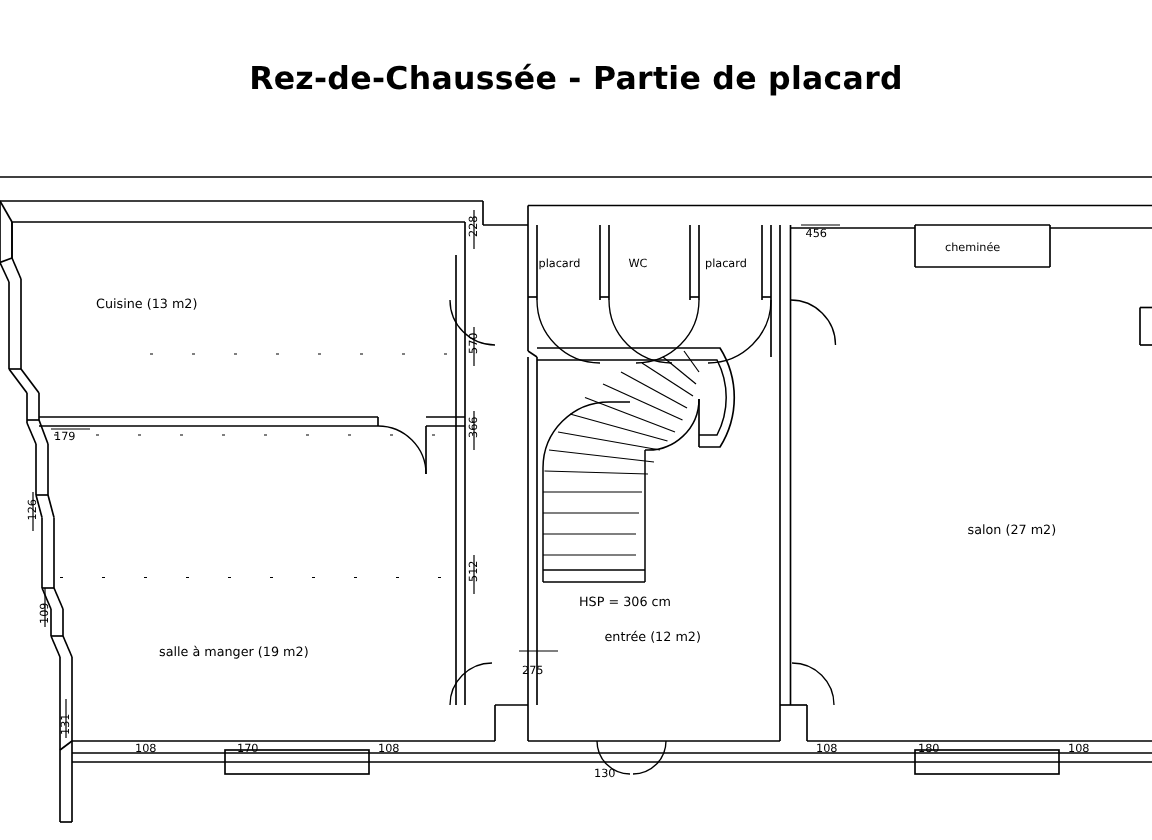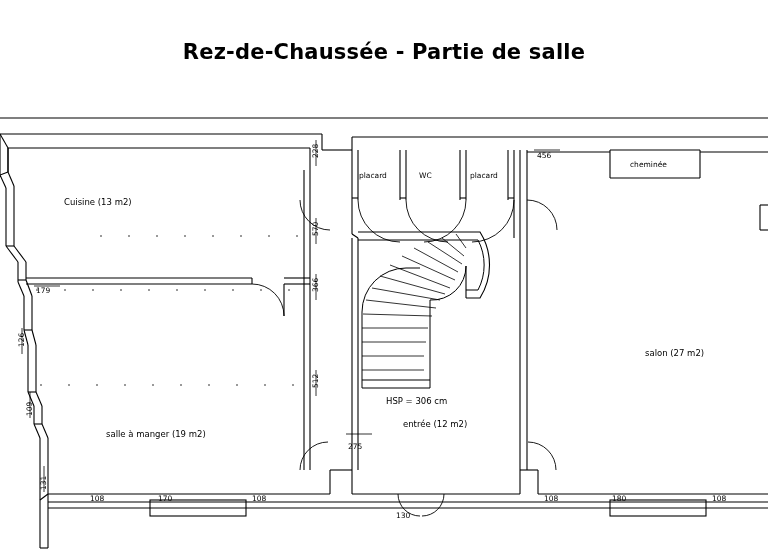--- a/index.html
+++ b/index.html
@@ -42,21 +42,21 @@
   .lbl-room { font-size: 8.5px; }
   .lbl-small { font-size: 7.5px; }
   .lbl-dim { font-size: 7.5px; }
   .lbl-hsp { font-size: 8.5px; }
 </style>
 </head>
 <body>
 
 <div id="floorplan-root">
 
-  <div class="title">Rez-de-Chaussée - Partie de salle</div>
+  <div class="title">Rez-de-Chaussée - Partie de placard</div>
 
   <svg width="768" height="560" viewBox="0 0 768 560">
 
     <g fill="none" stroke="#000" stroke-width="1.1">
 
       <line x1="0" y1="118" x2="768" y2="118"></line>
 
       <line x1="0" y1="134" x2="322" y2="134"></line>
       <line x1="322" y1="134" x2="322" y2="150"></line>
       <line x1="322" y1="150" x2="352" y2="150"></line>

